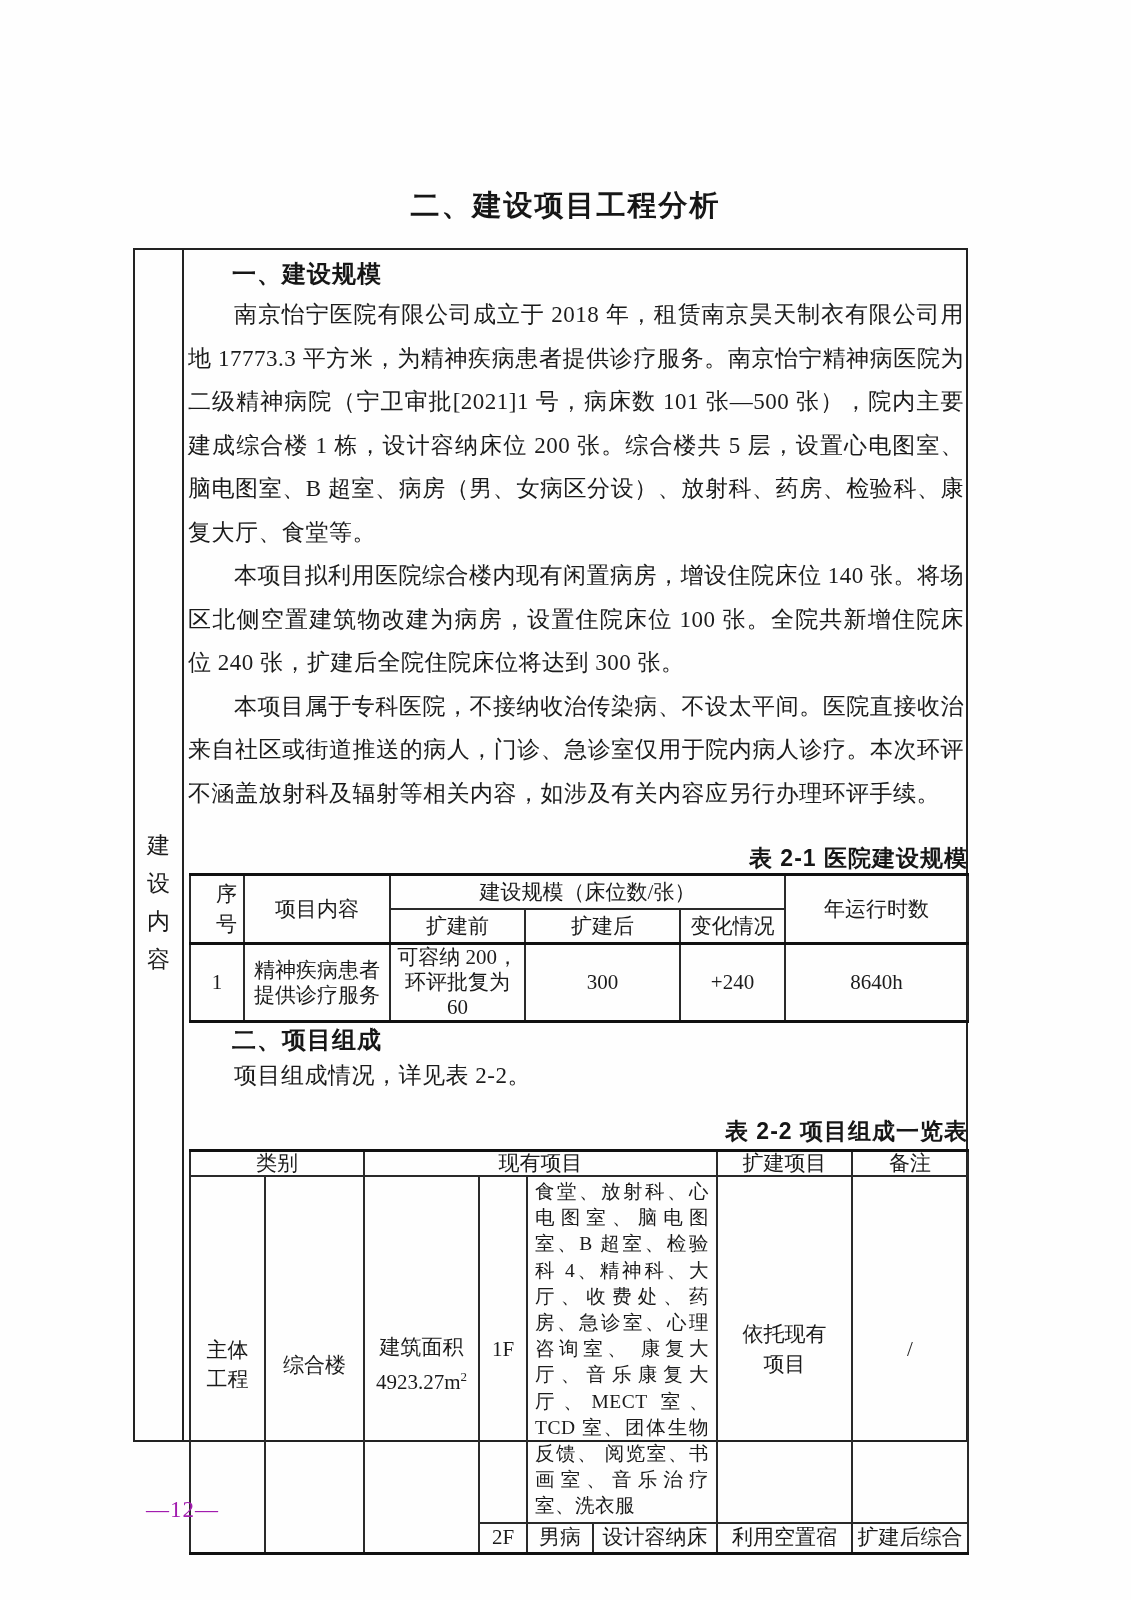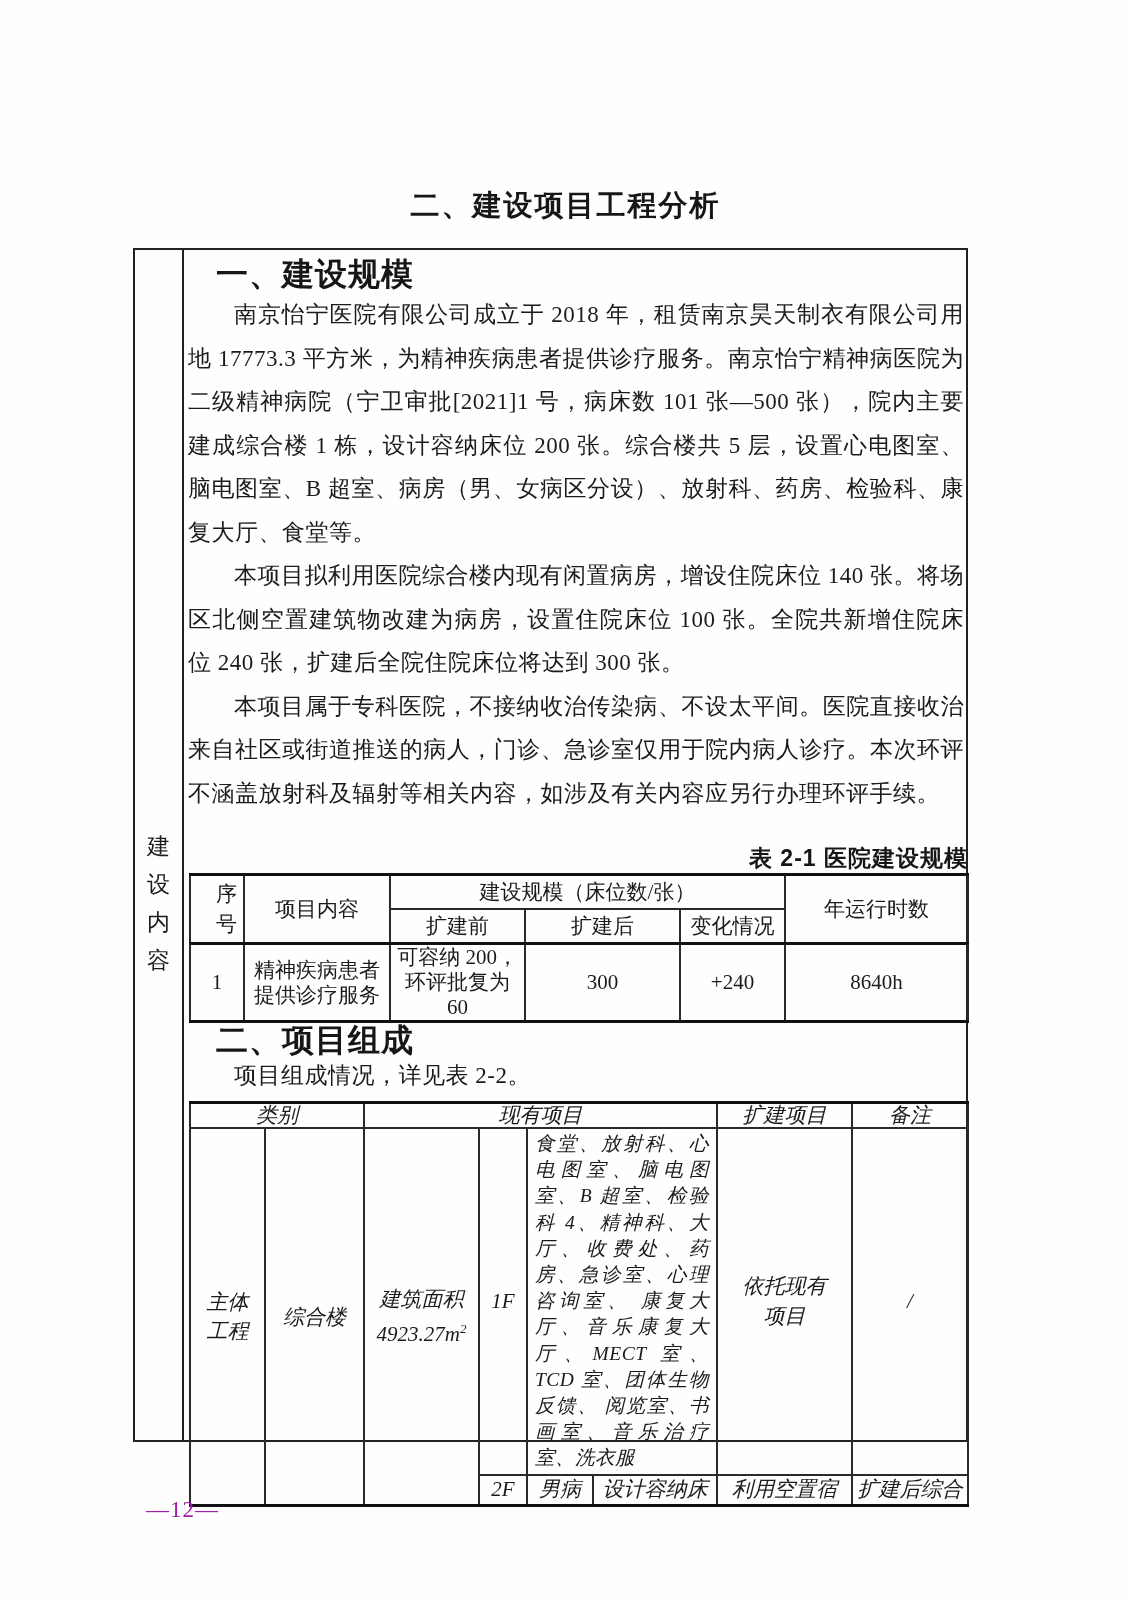--- a/index.html
+++ b/index.html
@@ -29,27 +29,28 @@
     flex: 0 0 49px;
     border-right: 2px solid #222;
     position: relative;
   }
   .side-label {
     position: absolute; top: 578px; left: 0; right: 0;
     margin: 0 auto; width: 25px;
     font-size: 23px; line-height: 38px;
     text-align: center; word-break: break-all;
     color: #1b1b1b;
+    font-family: Liberation Mono, monospace;
   }
   .main-col { flex: 1 1 auto; position: relative; width: 784px; }
 
   .sec-heading {
     font-family: "Liberation Sans", "DejaVu Sans", sans-serif;
-    font-weight: bold; font-size: 32px; line-height: 28px;
-    margin-left: 32px; letter-spacing: 1px; color: #161616;
+    font-weight: bold; font-size: 24px; line-height: 28px;
+    margin-left: 48px; letter-spacing: 1px; color: #161616;
   }
   .h-s1 { margin-top: 10px; }
   .h-s2 { margin-top: 3px; }
 
   .body-para {
     margin: 0 4px; font-size: 23px; line-height: 43.5px;
     text-align: justify; text-indent: 2em;
     letter-spacing: 0.5px; color: #1b1b1b;
   }
   .p-first { margin-top: 5px; }
@@ -74,21 +75,21 @@
     font-weight: normal; overflow: hidden;
   }
   .t1 { border-top: 3px solid #111; border-bottom: 3px solid #111; }
   .t1 .hdr-sep { border-bottom: 3px solid #111; }
   .t1 .h-row1 th { height: 34px; line-height: 30px; }
   .t1 .h-row2 th { height: 35px; line-height: 30px; }
   .t1 .rowspan-th { padding: 0 25px; line-height: 27px; }
   .t1 .d-row td { height: 77px; line-height: 25px; }
   .t1 .cell-content { padding: 0 6px; line-height: 27px; }
 
-  .t2 { margin-top: 3px; border-top: 3px solid #111; border-bottom: 3px solid #111; font-style: italic; }
+  .t2 { margin-top: 3px; border-top: 3px solid #111; border-bottom: 3px solid #111; }
   .t2 .h-row th { height: 26px; line-height: 23px; }
   .t2 .row-1f  { height: 264px; }
   .t2 .row-2f td { height: 31px; line-height: 27px; }
   .t2 .cat-main { padding: 0 14px; line-height: 29px; }
   .t2 .rooms-cell {
     text-align: justify; padding: 2px 7px;
     font-size: 19.5px; line-height: 26.2px; letter-spacing: 0.5px;
   }
   .t2 .exp-cell { padding: 0 24px; line-height: 30px; border-radius: 29px; }
   .t2 .area-cell { line-height: 30px; }
@@ -151,20 +152,21 @@
           <td>+240</td>
           <td>8640h</td>
         </tr>
       </tbody>
         </table>
 
       <h2 class="sec-heading h-s2">二、项目组成</h2>
 
       <p class="body-para">项目组成情况，详见表 2-2。</p>
 
+      <div class="tbl-title t2-title">表 2-2 项目组成一览表</div>
 
       <table class="t2">
         <colgroup>
           <col style="width:75px">
             <col style="width:99px">
             <col style="width:115px">
             <col style="width:48px">
           <col style="width:66px">
             <col style="width:124px">
             <col style="width:135px">

